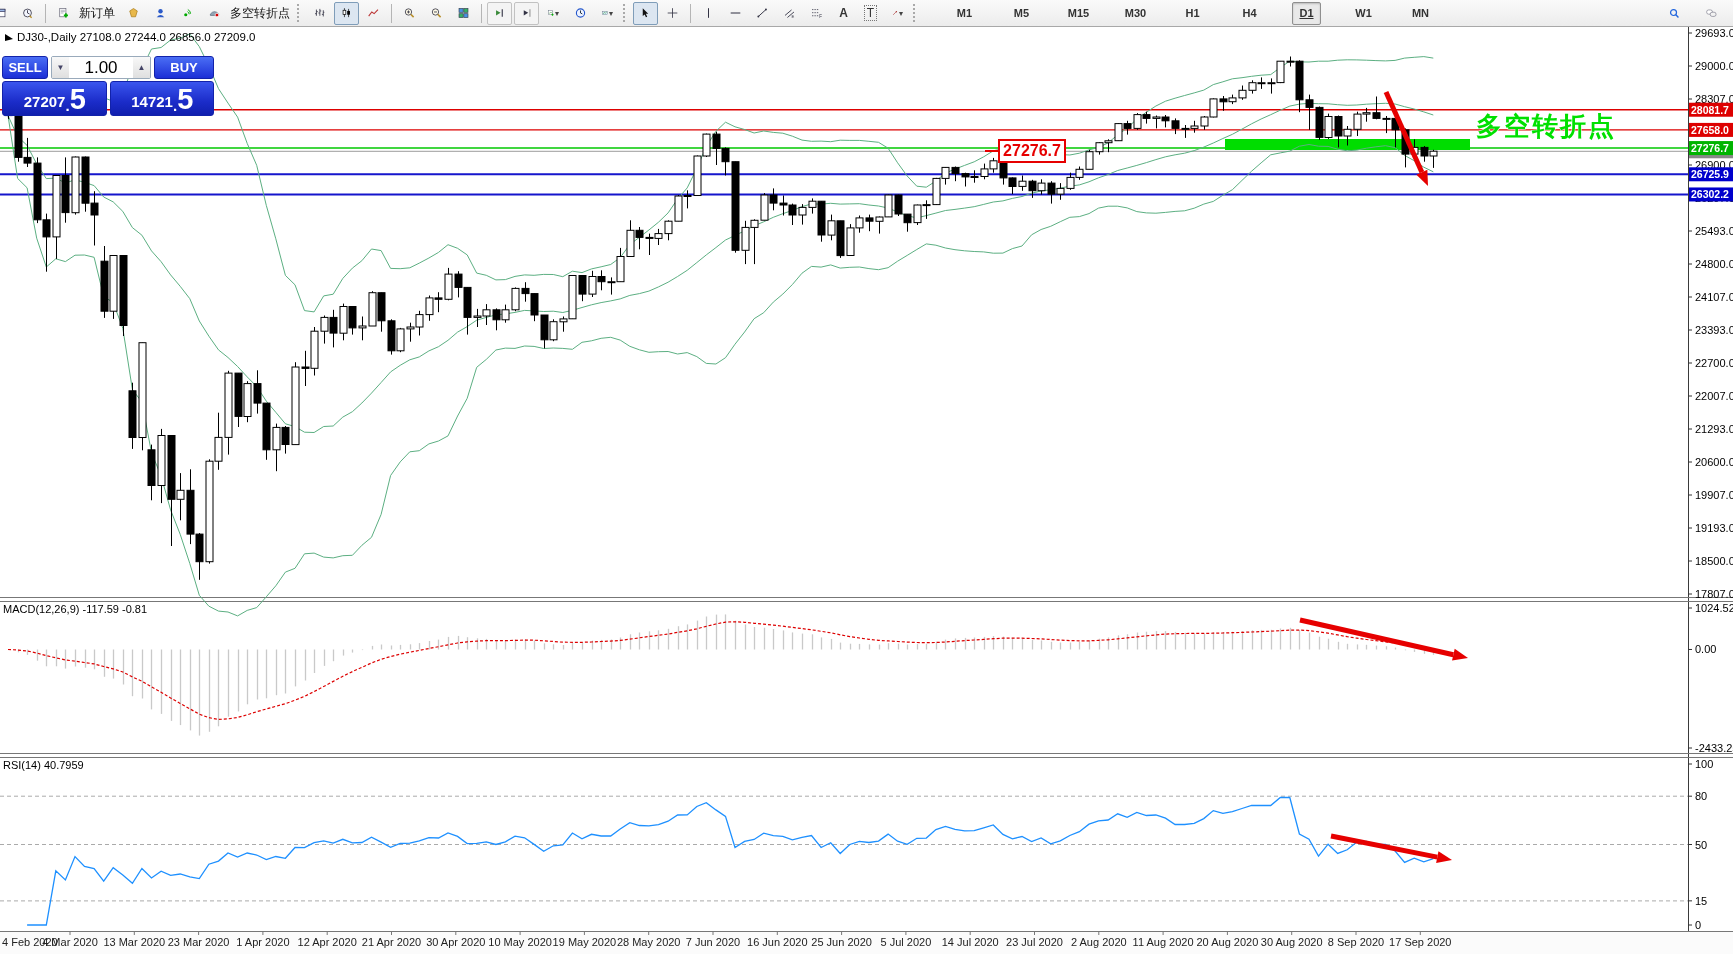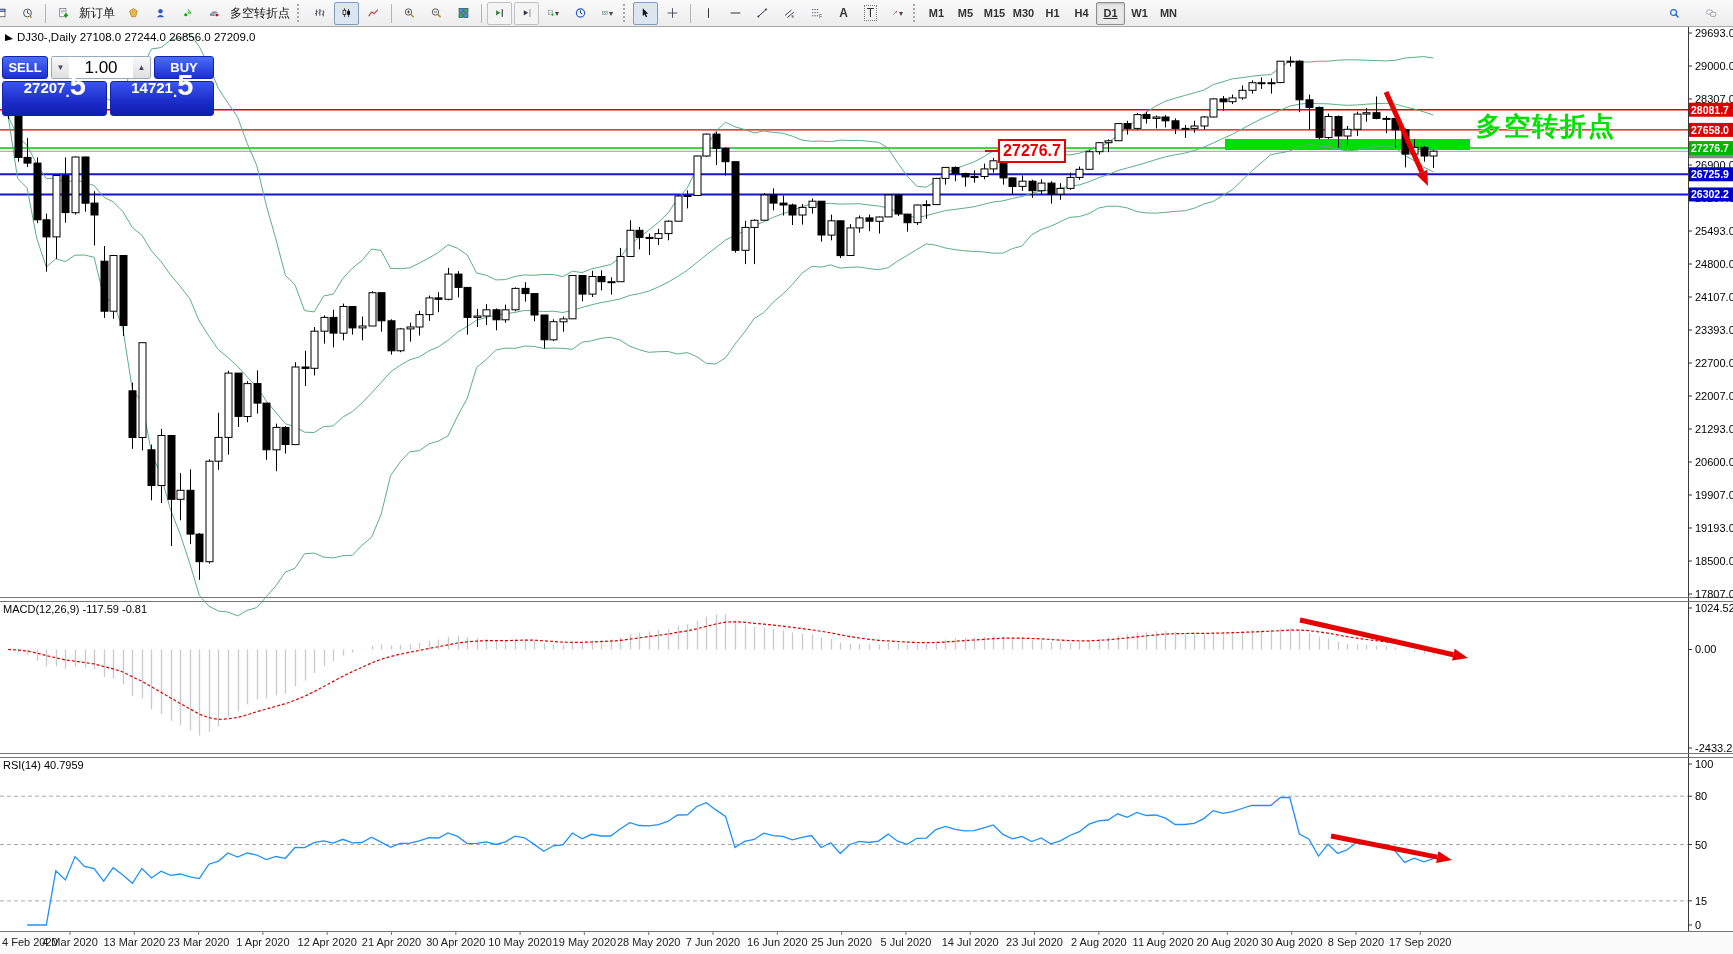--- a/index.html
+++ b/index.html
@@ -13,21 +13,21 @@
     border:1px solid transparent;border-radius:2px;background:transparent;margin:0 1px;
     font-size:12px;color:#222;box-sizing:border-box;cursor:default;}
   .tb-btn.pressed{background:#dce6f1;border:1px solid #7f9db9;}
   .tb-btn.framed{border:1px solid #c2c2c2;background:#f4f4f4;}
   .tb-btn.cut{margin-left:-12px;}
   .tb-label{font-size:12px;color:#111;margin:0 5px 0 2px;white-space:nowrap;}
   .tb-sep{width:1px;height:19px;background:#b5b5b5;margin:0 4px;}
   .tb-grip{width:3px;height:18px;border-left:2px dotted #a9a9a9;margin:0 4px 0 2px;}
   .tb-caret{font-size:8px;color:#444;margin-left:1px;}
   .tb-tf{width:27px;height:21px;display:flex;align-items:center;justify-content:center;
-    font-size:11px;font-weight:bold;color:#333;border:1px solid transparent;border-radius:2px;}
+    font-size:11px;font-weight:bold;color:#333;border:1px solid transparent;border-radius:2px;margin-left:28px;}
   .tb-tf.pressed{background:#e9e9e9;border:1px solid #8f8f8f;box-shadow:inset 0 1px 2px #bbb;text-decoration:underline;}
   #tb-right{position:absolute;right:8px;top:2px;display:flex;gap:10px;}
   .tb-text-ico{font-size:12px;font-weight:bold;color:#333;}
   .tb-text-ico.boxed{border:1px dotted #777;padding:0 2px;font-weight:normal;}
   
   #chart{position:absolute;left:0;top:0;}
   
   #trade-panel{position:absolute;left:2px;top:56px;width:212px;}
   #tp-row1{display:flex;align-items:center;}
   .tp-btn{height:23px;border-radius:3px;color:#fff;font-weight:bold;font-size:13px;
@@ -35,21 +35,21 @@
     background:linear-gradient(#4a6ef5,#1c2fd6);border:1px solid #1222aa;box-sizing:border-box;}
   #tp-sell{width:46px;} #tp-buy{width:60px;}
   #tp-spin{flex:1;height:23px;margin:0 3px;background:#fff;border:1px solid #9ab;
     display:flex;align-items:center;border-radius:2px;box-sizing:border-box;}
   .tp-spin-btn{width:17px;height:100%;background:linear-gradient(#f8f8f8,#dfdfdf);
     border:0;display:flex;align-items:center;justify-content:center;font-size:8px;color:#446;}
   #tp-vol{flex:1;text-align:center;font-size:17px;color:#000;}
   #tp-row2{display:flex;margin-top:2px;gap:3px;}
   .tp-price{flex:1;height:35px;border-radius:3px;color:#fff;
     background:linear-gradient(#3a55ee 0%,#1b2cc9 60%,#101fae 100%);border:1px solid #1222aa;
-    display:flex;align-items:flex-end;justify-content:center;box-sizing:border-box;padding-bottom:15px;}
+    display:flex;align-items:flex-end;justify-content:center;box-sizing:border-box;padding-bottom:1px;}
   .tp-main{font-size:15px;font-weight:bold;line-height:24px;}
   .tp-big{font-size:29px;font-weight:bold;line-height:29px;letter-spacing:-1px;}
   .tp-dot{font-size:15px;font-weight:bold;}
 </style>
 </head>
 <body>
 
 <div id="stage">
 
   <svg id="chart" width="1733" height="954">

